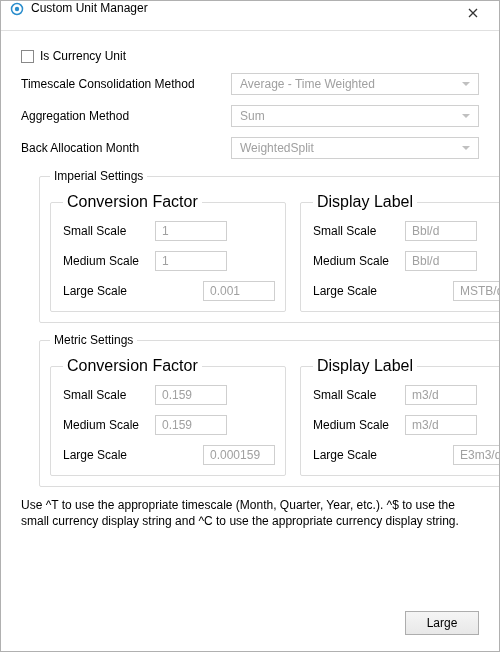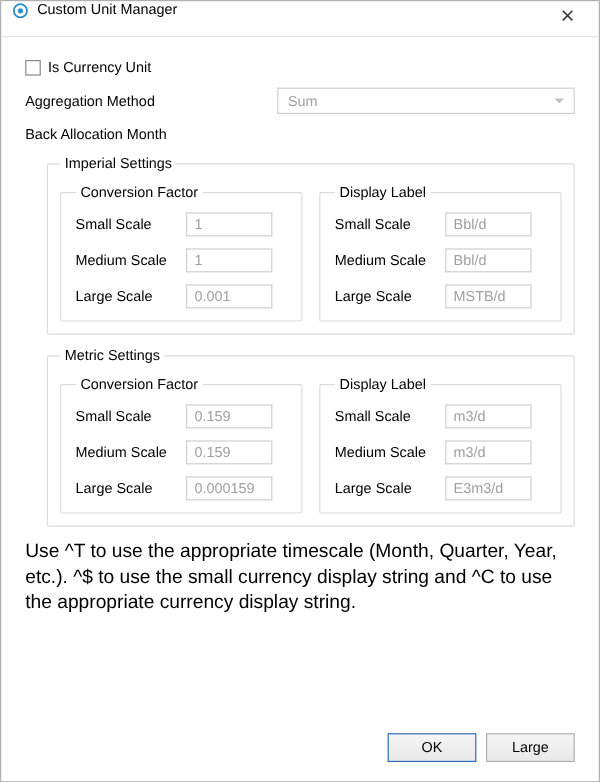--- a/index.html
+++ b/index.html
@@ -125,44 +125,44 @@
     display: flex;
     gap: 14px;
   }
   .two-col > fieldset { flex: 1; margin: 2px 0 0 0; }
   fieldset.inner {
     border: 1px solid #dcdcdc;
     border-radius: 2px;
     padding: 10px 10px 8px 12px;
   }
   fieldset.inner > legend {
-    font-size: 12px;
+    font-size: 16px;
     padding: 0 4px;
   }
   .field-row {
     display: flex;
     align-items: center;
     margin-bottom: 10px;
   }
-  .field-row:last-child { margin-bottom: 2px; }
+  .field-row:last-child { margin-bottom: 2px; gap: 48px; }
   .field-label { width: 92px; }
   .text-in {
     width: 72px;
     height: 20px;
     border: 1px solid #cfcfcf;
     background: #fff;
     color: #a0a0a0;
     padding: 0 6px;
     font-family: inherit;
     font-size: 12px;
     line-height: 18px;
   }
 
   .hint {
-    font-size: 16px;
+    font-size: 12px;
     color: #000;
     line-height: 1.35;
     margin-top: 2px;
   }
 
   .button-bar {
     display: flex;
     justify-content: flex-end;
     gap: 8px;
     padding: 12px 20px 16px 20px;
@@ -201,35 +201,54 @@
   </div>
 
   <div class="content">
 
 
     <div class="checkbox-row">
       <span class="checkbox-box"></span>
       <span>Is Currency Unit</span>
     </div>
 
+    <div class="row">
+      <div class="row-label wide">Timescale Consolidation Method</div>
+      <div class="row-field">
+        <div class="combo-disabled">
+          <span>Average - Time Weighted</span>
+          <span class="dd-btn">
+              <span class="chev-down disabled"></span>
+            </span>
+        </div>
+      </div>
+    </div>
 
     <div class="row">
       <div class="row-label wide">Aggregation Method</div>
       <div class="row-field">
         <div class="combo-disabled">
           <span>Sum</span>
           <span class="dd-btn">
               <span class="chev-down disabled"></span>
             </span>
         </div>
       </div>
     </div>
 
     <div class="row">
       <div class="row-label wide">Back Allocation Month</div>
+      <div class="row-field">
+        <div class="combo-disabled">
+          <span>WeightedSplit</span>
+          <span class="dd-btn">
+              <span class="chev-down disabled"></span>
+            </span>
+        </div>
+      </div>
     </div>
 
     <fieldset class="gb">
       <legend>Imperial Settings</legend>
       <div class="two-col">
         <fieldset class="inner">
           <legend>Conversion Factor</legend>
           <div class="field-row">
             <span class="field-label">Small Scale</span>
             <input class="text-in" disabled="" value="1" style="">
@@ -294,17 +313,16 @@
             <input class="text-in" disabled="" value="E3m3/d" style="">
           </div>
         </fieldset>
       </div>
     </fieldset>
 
     <div class="hint">Use ^T to use the appropriate timescale (Month, Quarter, Year, etc.). ^$ to use the small currency display string and ^C to use the appropriate currency display string.</div>
   </div>
 
   <div class="button-bar">
-    <button class="btn primary">OK</button>
     <button class="btn">Large</button>
   </div>
 
 </div>
 
 </body></html>

